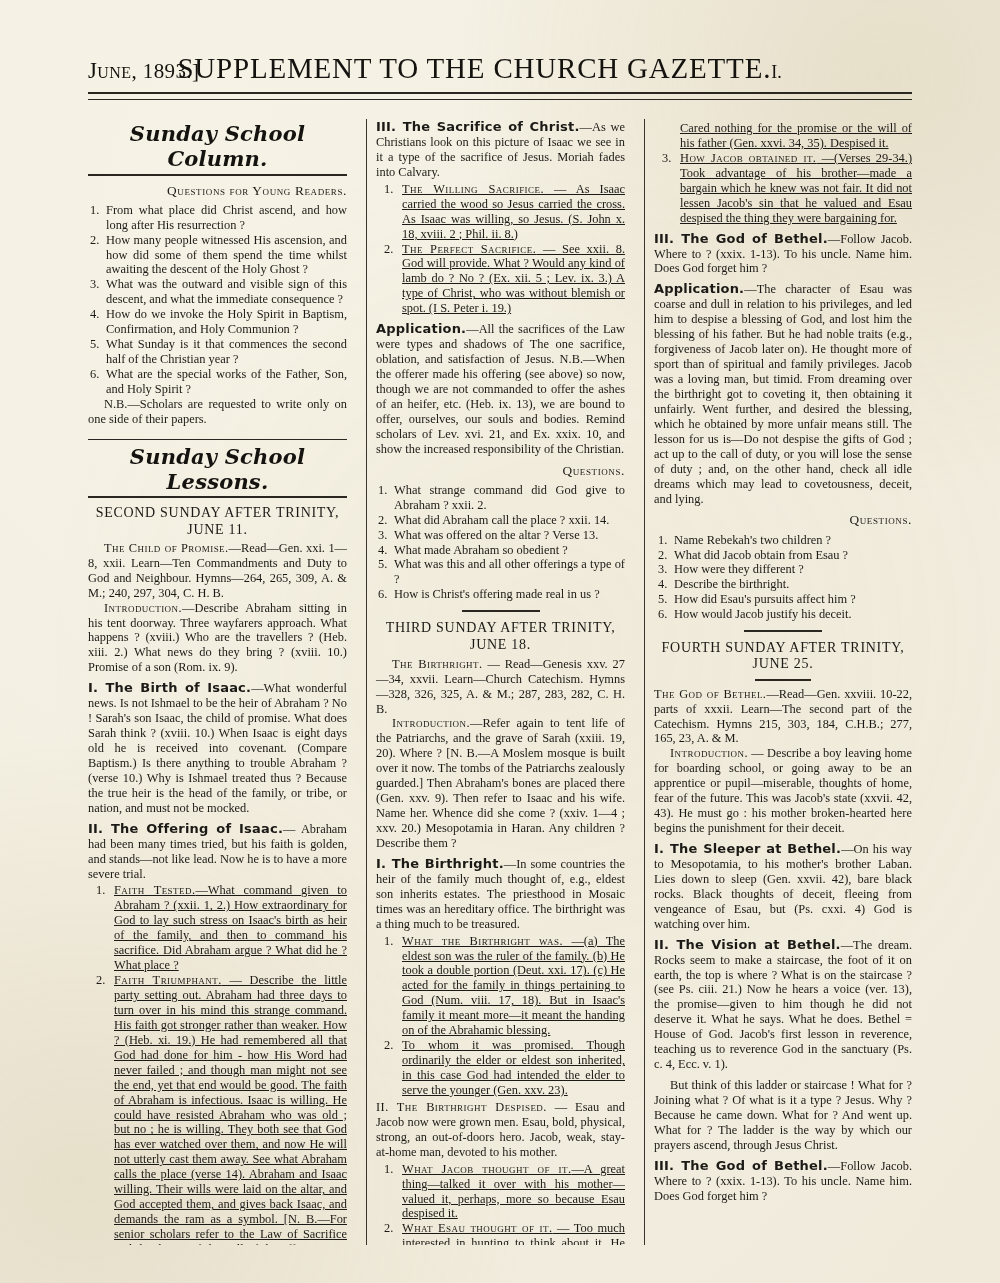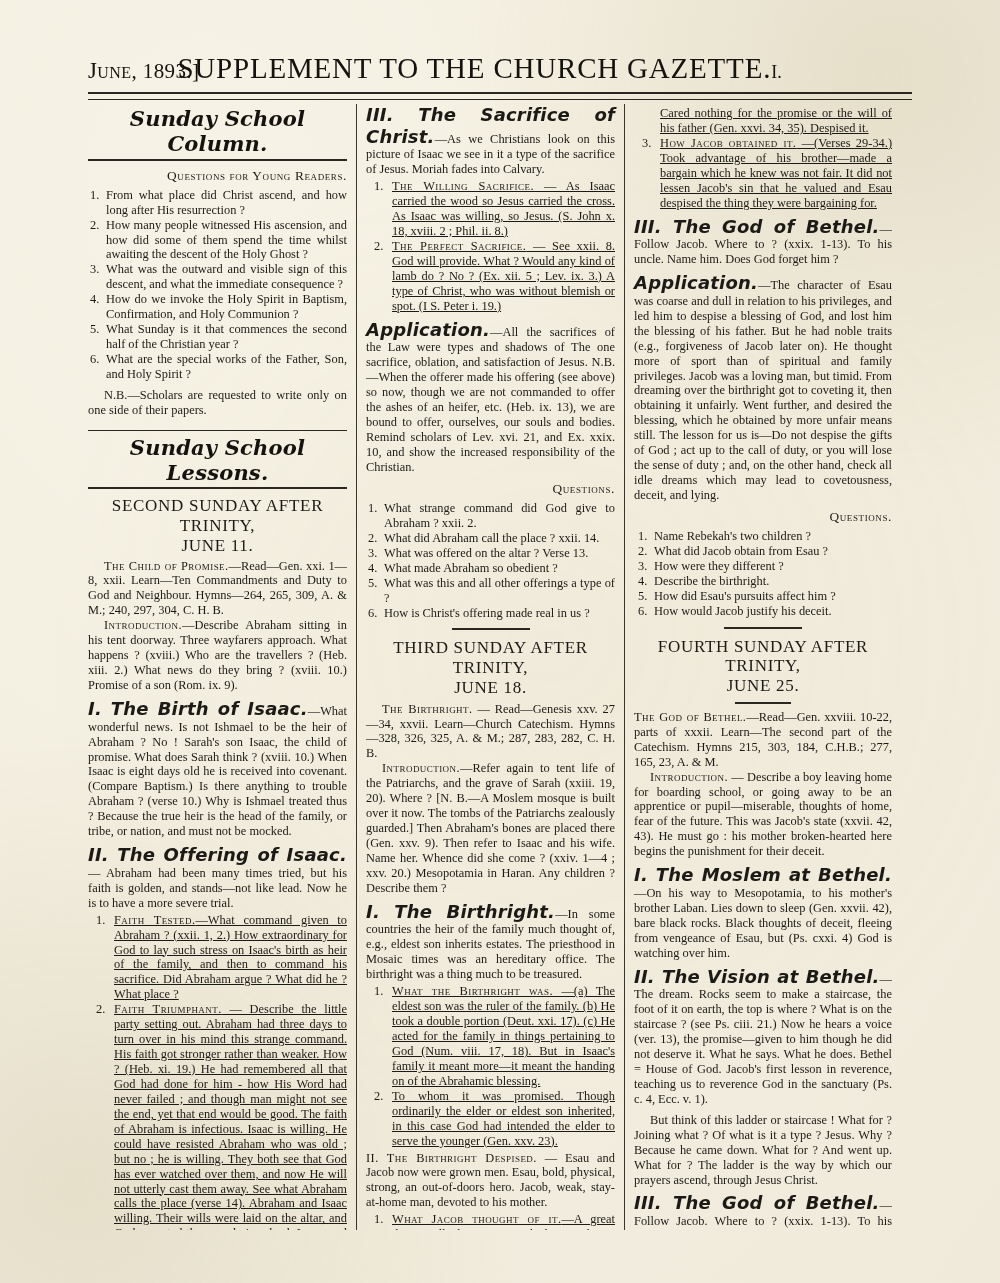--- a/index.html
+++ b/index.html
@@ -76,25 +76,25 @@
     top: 92px;
     width: 824px;
     height: 5px;
     border-top: 2px solid #2a2620;
     border-bottom: 1px solid #2a2620;
   }
 
   .columns {
     position: absolute;
     left: 88px;
-    top: 104px;
+    top: 119px;
     width: 824px;
     height: 1126px;
     display: flex;
-    gap: 0;
+    gap: 10px;
   }
   .col {
     width: 268px;
     box-sizing: border-box;
     position: relative;
     padding: 0 9px;
     font-size: 12.4px;
     line-height: 1.205;
     text-align: justify;
     -webkit-hyphens: none;
@@ -125,21 +125,21 @@
 
   .smallcaps-head {
     font-variant: small-caps;
     text-align: right;
     font-size: 13.4px;
     letter-spacing: 0.6px;
     margin: 2px 0 4px;
   }
   .sunday-head {
     text-align: center;
-    font-size: 17px;
+    font-size: 14px;
     letter-spacing: 0.7px;
     line-height: 1.16;
     margin: 3px 0 3px;
     text-transform: uppercase;
   }
   .short-rule {
     width: 78px;
     border: 0;
     border-top: 2px solid #2a2620;
     margin: 8px auto 8px;
@@ -147,23 +147,22 @@
 
   p { margin: 0; text-indent: 16px; }
   p.noindent { text-indent: 0; }
   .sect {
     text-indent: 0;
     margin-top: 5px;
   }
   .sect-title {
     font-family: "DejaVu Sans", "Liberation Sans", sans-serif;
     font-weight: bold;
-    font-size: 18px;
+    font-size: 13px;
     letter-spacing: 0.2px;
-    font-style: italic;
   }
   .sc { font-variant: small-caps; letter-spacing: 0.45px; }
 
   ol.numlist {
     margin: 2px 0 0 0;
     padding: 0;
     list-style: none;
     text-decoration: underline;
   }
   ol.numlist > li {
@@ -229,21 +228,21 @@
 
       <ol class="flat">
         <li><span class="lnum">1.</span><span>From what place did Christ ascend, and how long after His resurrection ?</span></li>
         <li><span class="lnum">2.</span><span>How many people witnessed His ascension, and how did some of them spend the time whilst awaiting the descent of the Holy Ghost ?</span></li>
         <li><span class="lnum">3.</span><span>What was the outward and visible sign of this descent, and what the immediate consequence ?</span></li>
         <li><span class="lnum">4.</span><span>How do we invoke the Holy Spirit in Baptism, Confirmation, and Holy Communion ?</span></li>
         <li><span class="lnum">5.</span><span>What Sunday is it that commences the second half of the Christian year ?</span></li>
         <li><span class="lnum">6.</span><span>What are the special works of the Father, Son, and Holy Spirit ?</span></li>
       </ol>
 
-      <p class="sect" style="margin-top:6px;text-indent:16px">N.B.—Scholars are requested to write only on one side of their papers.</p>
+      <p class="sect" style="margin-top:0;text-indent:16px">N.B.—Scholars are requested to write only on one side of their papers.</p>
 
       <hr class="head-rule thin" style="margin-top:12px;margin-bottom:4px">
       <div class="fraktur-head">Sunday School Lessons.</div>
       <hr class="head-rule">
 
       <div class="sunday-head">
         <div>SECOND SUNDAY AFTER TRINITY,</div>
         <div>JUNE 11.</div>
       </div>
 
@@ -337,21 +336,21 @@
         <div>FOURTH SUNDAY AFTER TRINITY,</div>
         <div>JUNE 25.</div>
       </div>
 
       <hr class="short-rule" style="width:56px;margin:6px auto 6px">
 
       <p class="noindent"><span class="sc">The God of Bethel.</span><span>—Read—Gen. xxviii. 10-22, parts of xxxii. Learn—The second part of the Catechism. Hymns 215, 303, 184, C.H.B.; 277, 165, 23, A. &amp; M.</span></p>
 
       <p><span class="sc">Introduction.</span><span> — Describe a boy leaving home for boarding school, or going away to be an apprentice or pupil—miserable, thoughts of home, fear of the future. This was Jacob's state (xxvii. 42, 43). He must go : his mother broken-hearted here begins the punishment for their deceit.</span></p>
 
-      <p class="sect"><span class="sect-title">I. The Moslem at Bethel.</span><span>—On his way to Mesopotamia, to his mother's brother Laban. Lies down to sleep (Gen. xxvii. 42), bare black rocks. Black thoughts of deceit, fleeing from vengeance of Esau, but (Ps. cxxi. 4) God is watching over him.</span></p>
+      <p class="sect"><span class="sect-title">I. The Sleeper at Bethel.</span><span>—On his way to Mesopotamia, to his mother's brother Laban. Lies down to sleep (Gen. xxvii. 42), bare black rocks. Black thoughts of deceit, fleeing from vengeance of Esau, but (Ps. cxxi. 4) God is watching over him.</span></p>
 
       <p class="sect"><span class="sect-title">II. The Vision at Bethel.</span><span>—The dream. Rocks seem to make a staircase, the foot of it on earth, the top is where ? What is on the staircase ? (see Ps. ciii. 21.) Now he hears a voice (ver. 13), the promise—given to him though he did not deserve it. What he says. What he does. Bethel = House of God. Jacob's first lesson in reverence, teaching us to reverence God in the sanctuary (Ps. c. 4, Ecc. v. 1).</span></p>
 
       <p style="margin-top:6px">But think of this ladder or staircase ! What for ? Joining what ? Of what is it a type ? Jesus. Why ? Because he came down. What for ? And went up. What for ? The ladder is the way by which our prayers ascend, through Jesus Christ.</p>
 
       <p class="sect"><span class="sect-title">III. The God of Bethel.</span><span>—Follow Jacob. Where to ? (xxix. 1-13). To his uncle. Name him. Does God forget him ?</span></p>
     </div>
 
   </div>
 </div>

